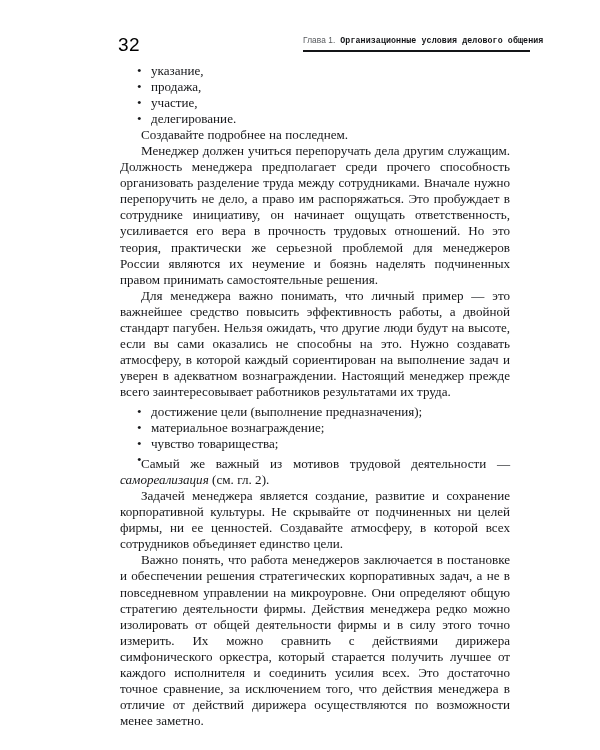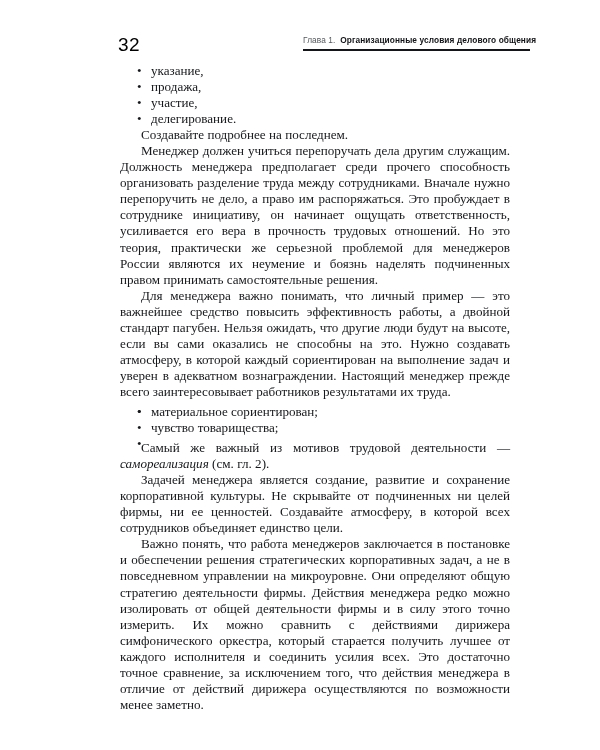--- a/index.html
+++ b/index.html
@@ -61,20 +61,21 @@
   }
   .head-chapter {
     color: #55585c;
     font-weight: 400;
     letter-spacing: 0.1px;
   }
   .head-title {
     color: #121316;
     font-weight: 700;
     letter-spacing: 0.1px;
+    font-family: Liberation Mono, monospace;
   }
   .head-rule {
     margin-top: 3px;
     width: 227px;
     height: 1.6px;
     background: #141518;
   }
 
   
   .column {
@@ -145,22 +146,22 @@
     <p class="body">Создавайте подробнее на последнем.</p>
 
     <p class="body">Менеджер должен учиться перепоручать дела другим служащим. Должность менеджера предполагает среди прочего способность организовать разделение труда между сотрудниками. Вначале нужно перепоручить не дело, а право им распоряжаться. Это пробуждает в сотруднике инициативу, он начинает ощущать ответственность, усиливается его вера в прочность трудовых отношений. Но это теория, практически же серьезной проблемой для менеджеров России являются их неумение и боязнь наделять подчиненных правом принимать самостоятельные решения.</p>
 
     <p class="body">Для менеджера важно понимать, что личный пример — это важнейшее средство повысить эффективность работы, а двойной стандарт пагубен. Нельзя ожидать, что другие люди будут на высоте, если вы сами оказались не способны на это. Нужно создавать атмосферу, в которой каждый сориентирован на выполнение задач и уверен в адекватном вознаграждении. Настоящий менеджер прежде всего заинтересовывает работников результатами их труда.</p>
 
 
     <div class="spacer-4"></div>
 
     <ul class="bullets">
-      <li><span class="dot">•</span></li>
-      <li><span class="dot">•</span><span>материальное сориентирован;</span></li>
+      <li><span class="dot">•</span><span>достижение цели (выполнение предназначения);</span></li>
+      <li><span class="dot">•</span><span>материальное вознаграждение;</span></li>
       <li><span class="dot">•</span><span>чувство товарищества;</span></li>
       <li><span class="dot">•</span></li>
     </ul>
 
     <div class="spacer-4"></div>
 
     <p class="body"><span>Самый же важный из мотивов трудовой деятельности — </span><i class="ital">самореализация</i><span> (см. гл. 2).</span></p>
 
     <p class="body">Задачей менеджера является создание, развитие и сохранение корпоративной культуры. Не скрывайте от подчиненных ни целей фирмы, ни ее ценностей. Создавайте атмосферу, в которой всех сотрудников объединяет единство цели.</p>
 

